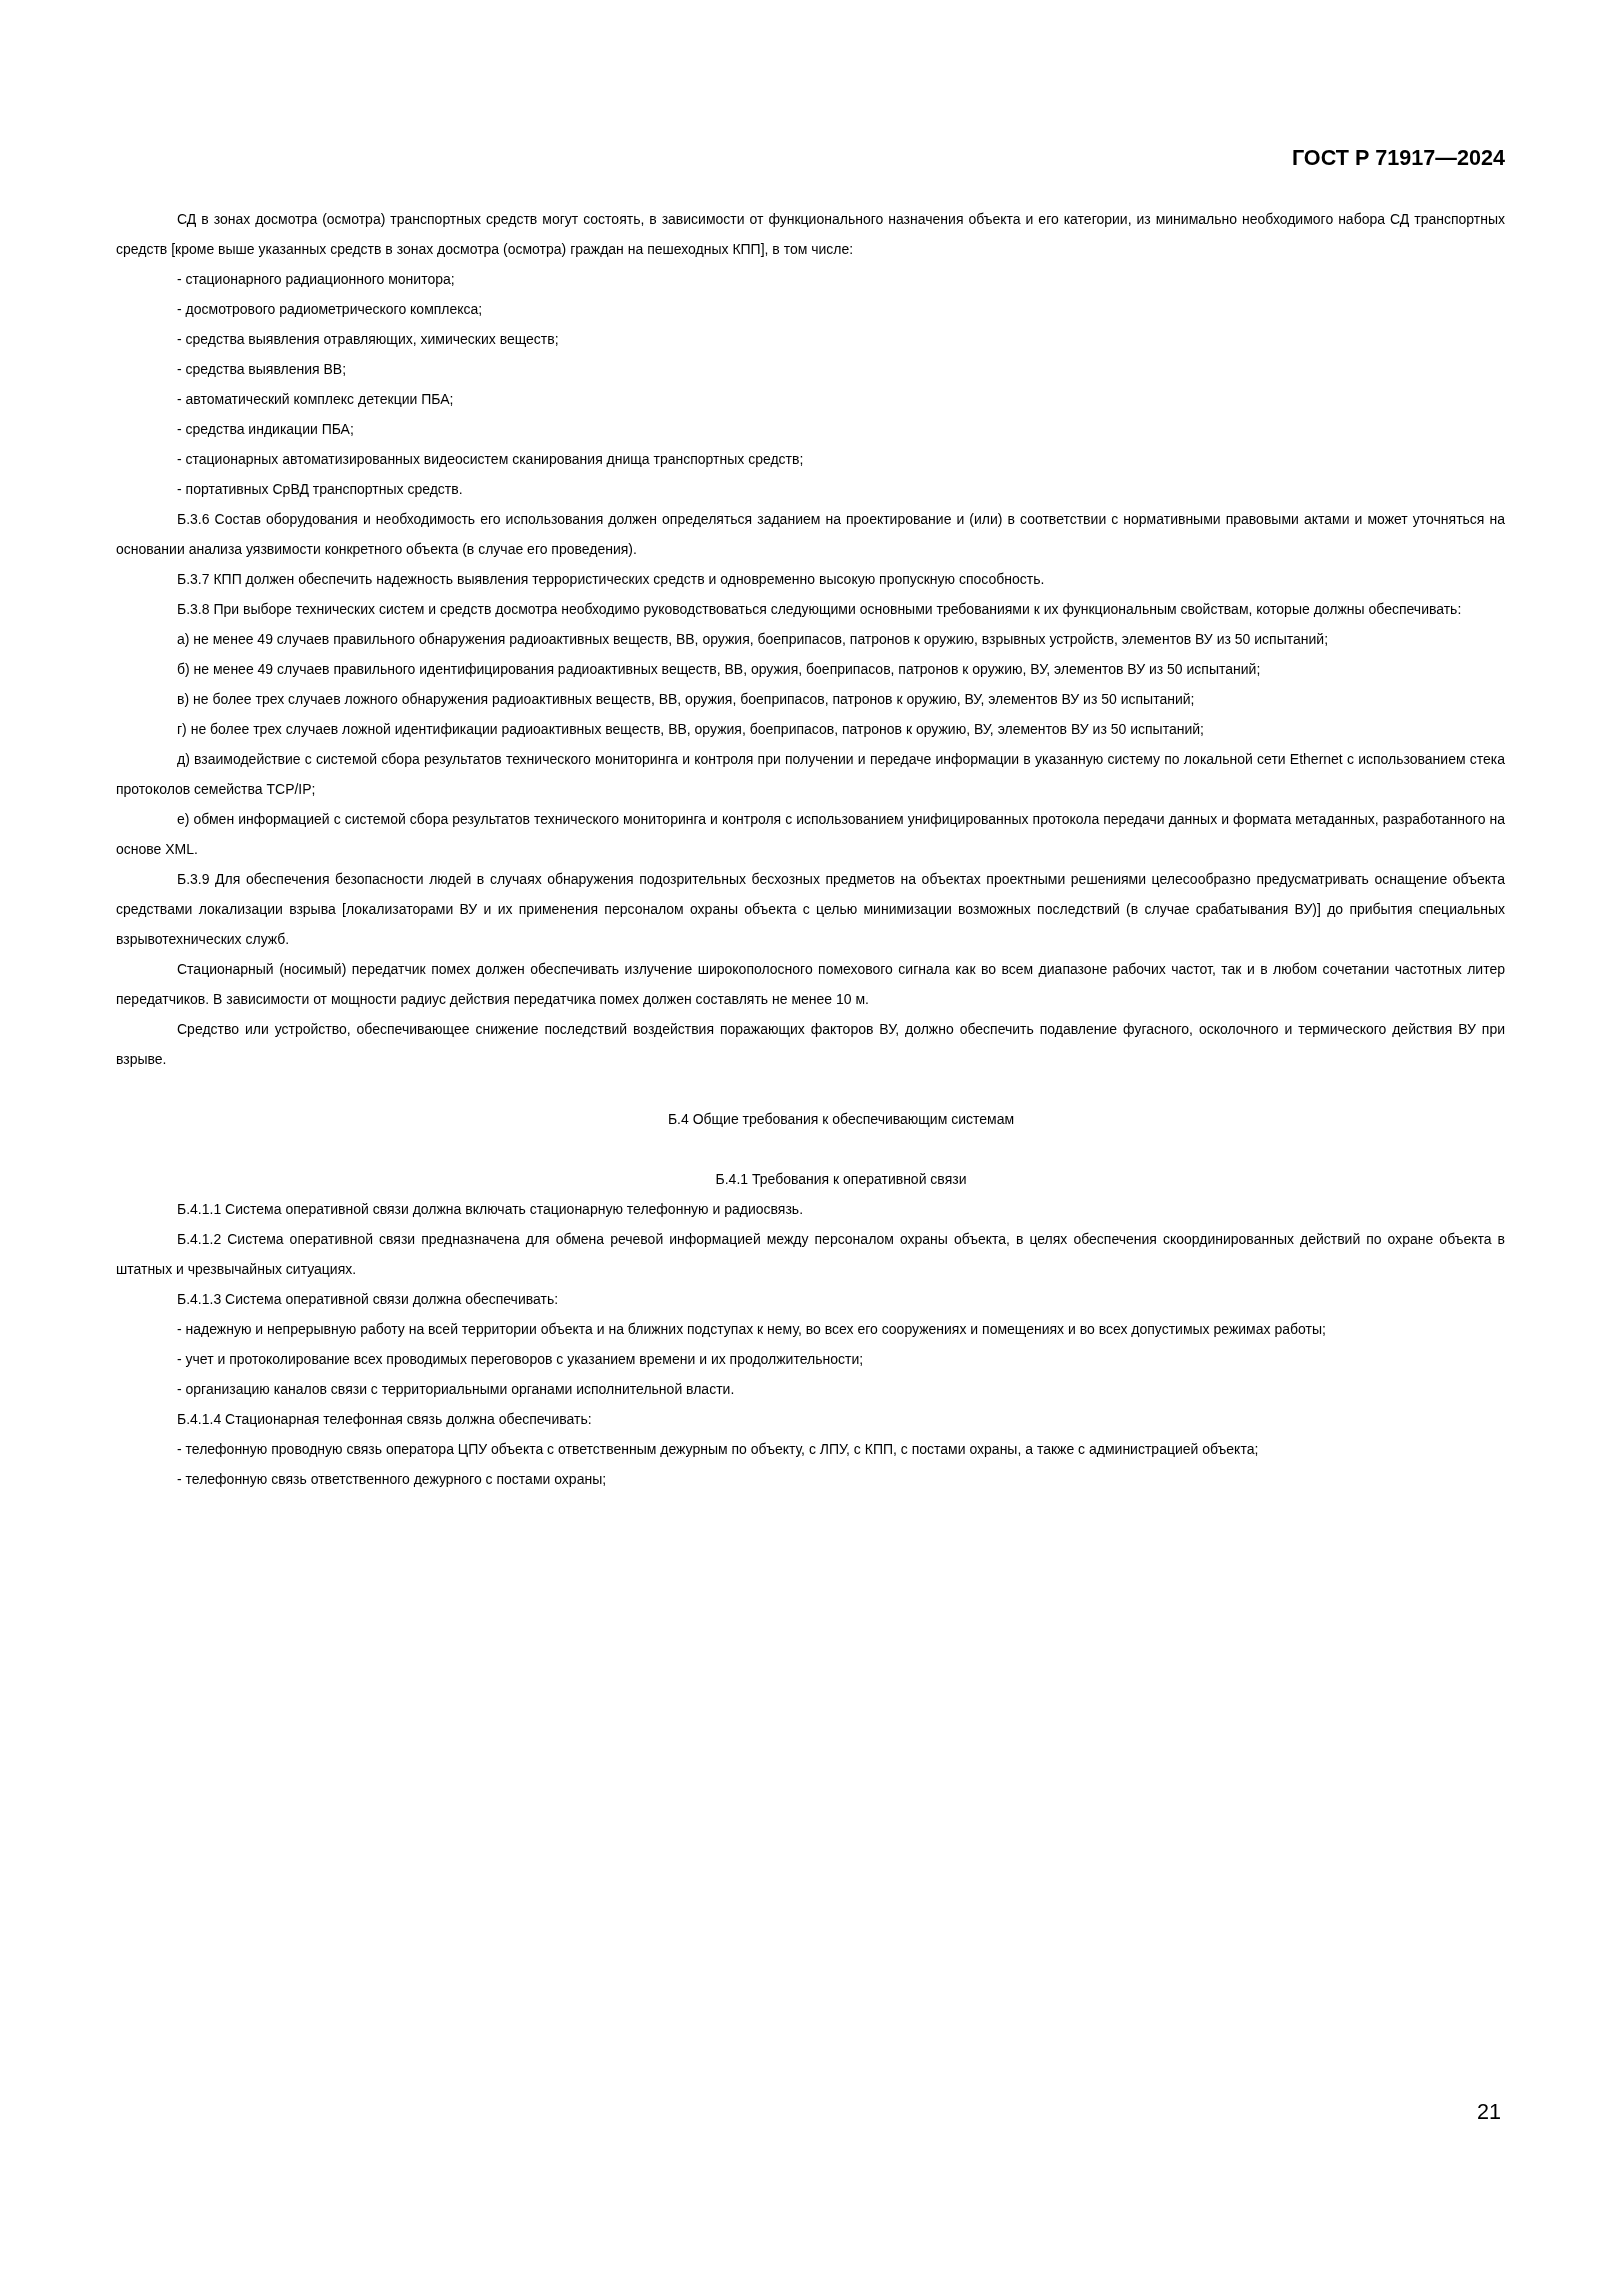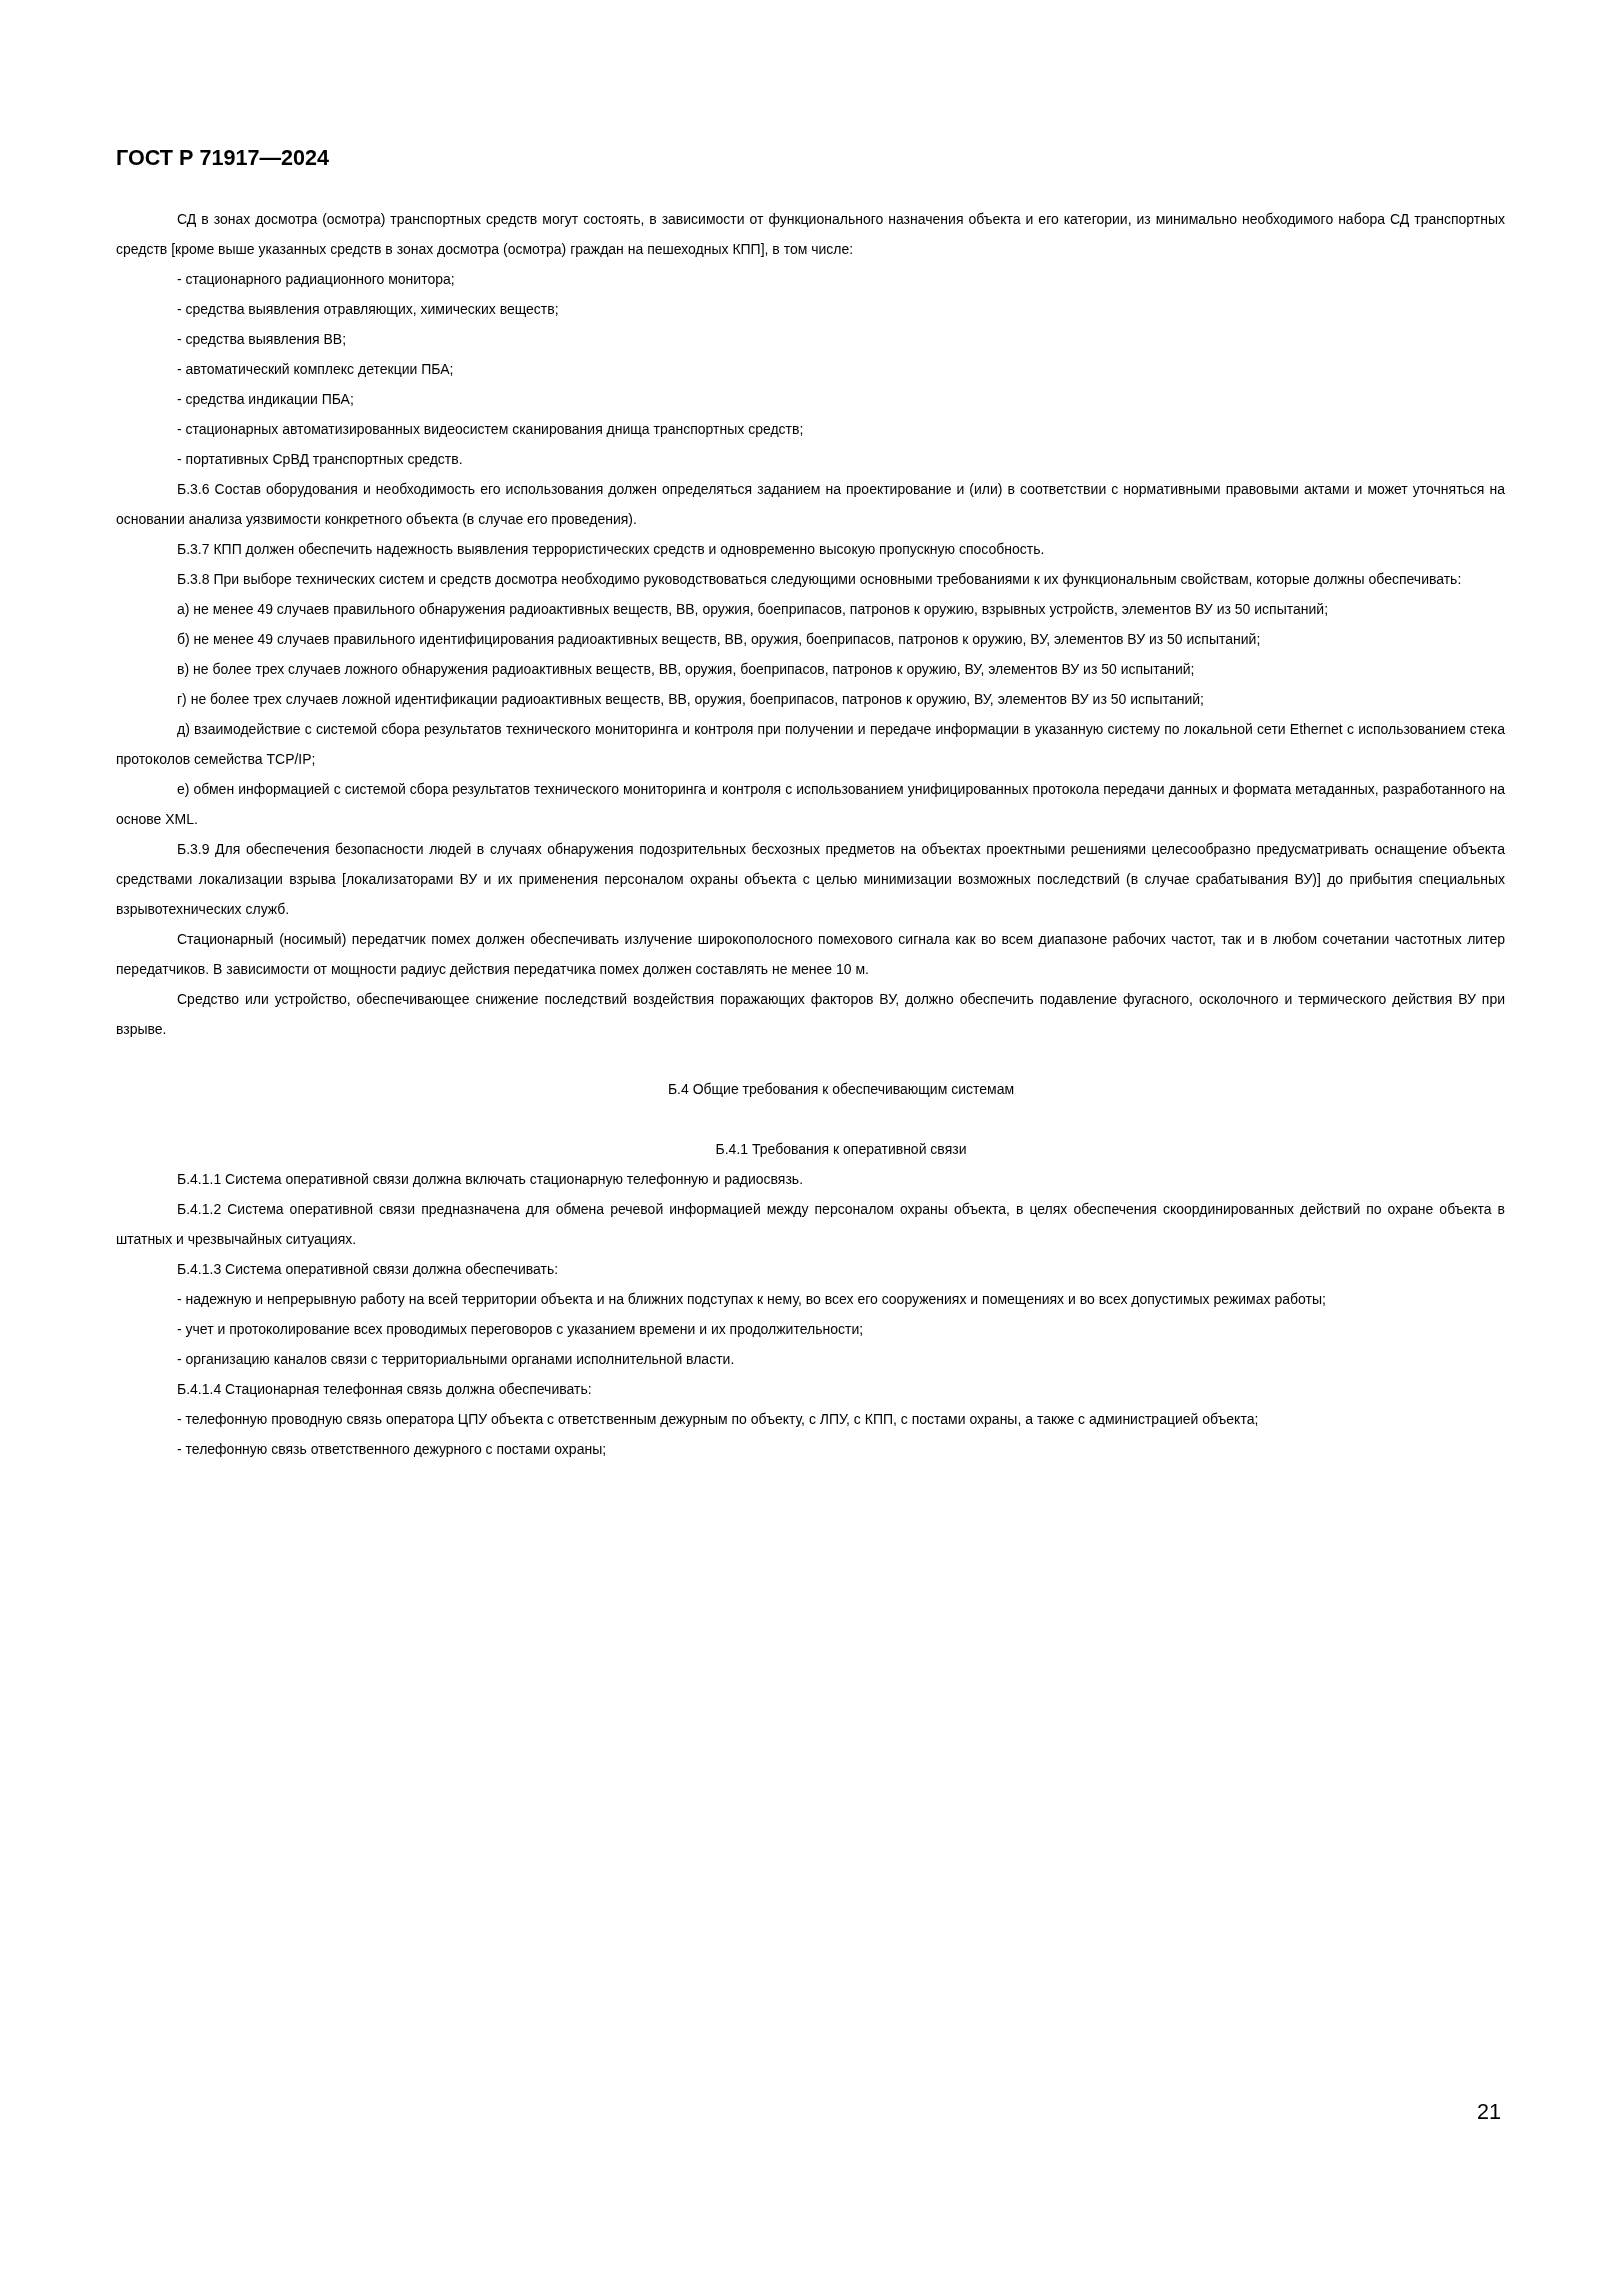--- a/index.html
+++ b/index.html
@@ -12,21 +12,21 @@
     width: 1621px;
     height: 2293px;
     background: #ffffff;
     box-sizing: border-box;
     padding: 145px 116px 0 116px;
     font-family: "Liberation Sans", sans-serif;
     color: #000000;
     overflow: hidden;
   }
   .doc-header {
-    text-align: left;
+    text-align: right;
     font-weight: bold;
     font-size: 21.6px;
     line-height: 25.5px;
     margin-bottom: 33px;
   }
   .document-body {
     font-size: 14px;
     line-height: 30px;
   }
   .block {
@@ -49,20 +49,21 @@
 </style>
 </head>
 <body>
 
 <div class="page">
   <div class="doc-header">ГОСТ Р 71917—2024</div>
 
   <div class="document-body">
       <div class="block paragraph">СД в зонах досмотра (осмотра) транспортных средств могут состоять, в зависимости от функционального назначения объекта и его категории, из минимально необходимого набора СД транспортных средств [кроме выше указанных средств в зонах досмотра (осмотра) граждан на пешеходных КПП], в том числе:</div>
       <div class="block list-item">- стационарного радиационного монитора;</div>
+      <div class="block list-item">- досмотрового радиометрического комплекса;</div>
       <div class="block list-item">- средства выявления отравляющих, химических веществ;</div>
       <div class="block list-item">- средства выявления ВВ;</div>
       <div class="block list-item">- автоматический комплекс детекции ПБА;</div>
       <div class="block list-item">- средства индикации ПБА;</div>
       <div class="block list-item">- стационарных автоматизированных видеосистем сканирования днища транспортных средств;</div>
       <div class="block list-item">- портативных СрВД транспортных средств.</div>
       <div class="block paragraph">Б.3.6 Состав оборудования и необходимость его использования должен определяться заданием на проектирование и (или) в соответствии с нормативными правовыми актами и может уточняться на основании анализа уязвимости конкретного объекта (в случае его проведения).</div>
       <div class="block paragraph">Б.3.7 КПП должен обеспечить надежность выявления террористических средств и одновременно высокую пропускную способность.</div>
       <div class="block paragraph">Б.3.8 При выборе технических систем и средств досмотра необходимо руководствоваться следующими основными требованиями к их функциональным свойствам, которые должны обеспечивать:</div>
       <div class="block paragraph">а) не менее 49 случаев правильного обнаружения радиоактивных веществ, ВВ, оружия, боеприпасов, патронов к оружию, взрывных устройств, элементов ВУ из 50 испытаний;</div>

